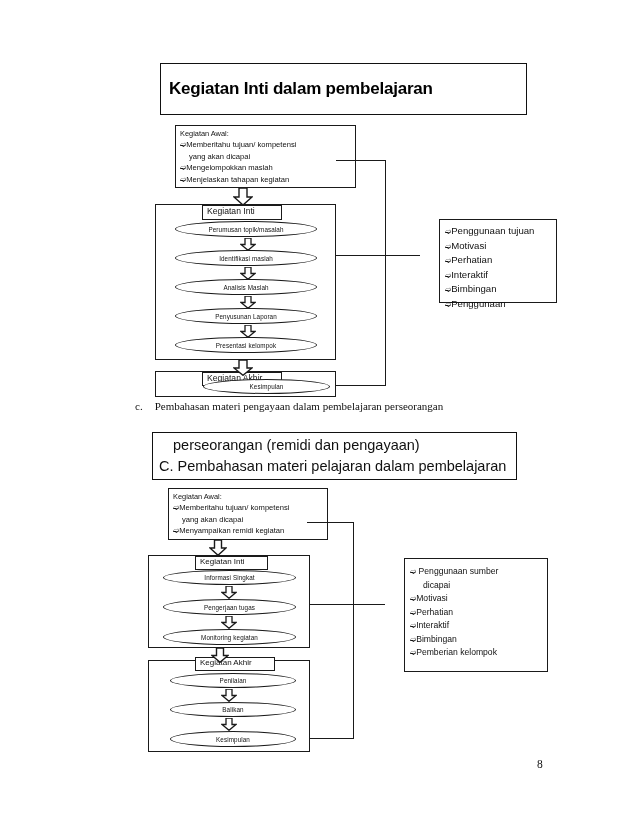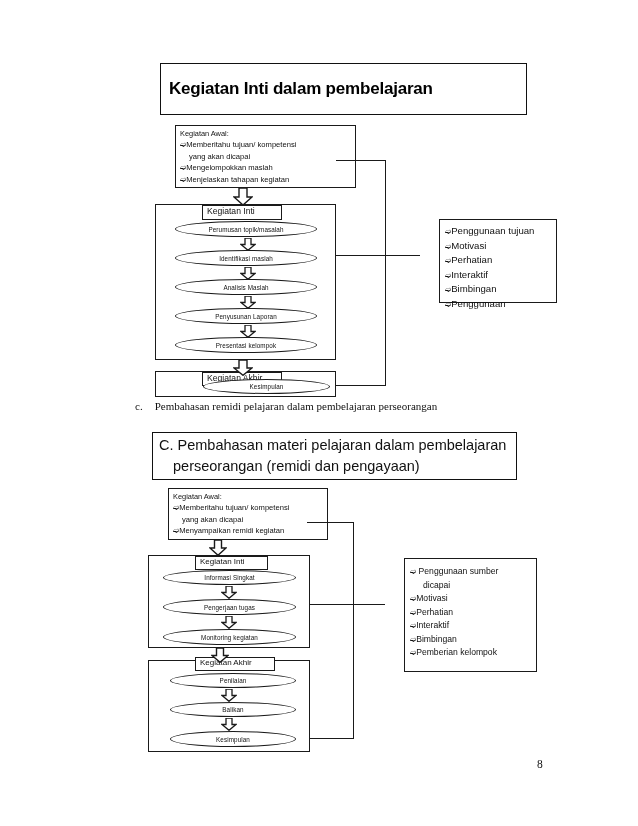--- a/index.html
+++ b/index.html
@@ -240,29 +240,29 @@
         <li><span class="ar">➫</span><span>Motivasi</span></li>
         <li><span class="ar">➫</span><span>Perhatian</span></li>
         <li><span class="ar">➫</span><span>Interaktif</span></li>
         <li><span class="ar">➫</span><span>Bimbingan</span></li>
         <li><span class="ar">➫</span><span>Penggunaan</span></li>
       </ul>
     </div>
   </div>
 
   <div class="caption" style="left:135px; top:400px;">
-    <span class="lt">c.</span><span>Pembahasan remidi pelajaran dalam pembelajaran perseorangan</span>
+    <span class="lt">c.</span><span>Pembahasan materi pengayaan dalam pembelajaran perseorangan</span>
   </div>
 
   <div>
 
     <div class="title-box" style="left:152px; top:432px; width:365px; height:48px;">
       <div>
+        <div class="title-text-2" style="padding-left:20px;">perseorangan (remidi dan pengayaan)</div>
         <div class="title-text-2">C. Pembahasan materi pelajaran dalam pembelajaran</div>
-        <div class="title-text-2" style="padding-left:20px;">perseorangan (remidi dan pengayaan)</div>
       </div>
     </div>
 
     <div class="list-box" style="left:148px; top:488px; width:160px; height:52px;">
       <div class="list-head">Kegiatan Awal:</div>
       <ul class="bullets">
         <li><span class="ar">➫</span><span>Memberitahu tujuan/ kompetensi</span></li>
         <li class="cont"><span>yang akan dicapai</span></li>
         <li><span class="ar">➫</span><span>Menyampaikan remidi kegiatan</span></li>
       </ul>
@@ -329,21 +329,21 @@
     <div class="ell" style="left:170px; top:731px; width:126px; height:16px;">
       <span>Kesimpulan</span>
     </div>
 
     <div class="hline" style="left:307px; top:522px; width:47px;"></div>
     <div class="hline" style="left:309px; top:604px; width:45px;"></div>
     <div class="hline" style="left:309px; top:738px; width:45px;"></div>
     <div class="vline" style="left:353px; top:522px; height:217px;"></div>
     <div class="hline" style="left:353px; top:604px; width:32px;"></div>
 
-    <div class="list-box rlist2" style="left:384px; top:558px; width:133px; height:114px; padding:6px 5px;">
+    <div class="list-box rlist2" style="left:384px; top:558px; width:144px; height:114px; padding:6px 5px;">
       <ul class="bullets">
         <li><span class="ar">➫</span> <span>Penggunaan sumber</span></li>
         <li class="cont"><span>dicapai</span></li>
         <li><span class="ar">➫</span><span>Motivasi</span></li>
         <li><span class="ar">➫</span><span>Perhatian</span></li>
         <li><span class="ar">➫</span><span>Interaktif</span></li>
         <li><span class="ar">➫</span><span>Bimbingan</span></li>
         <li><span class="ar">➫</span><span>Pemberian kelompok</span></li>
       </ul>
     </div>

